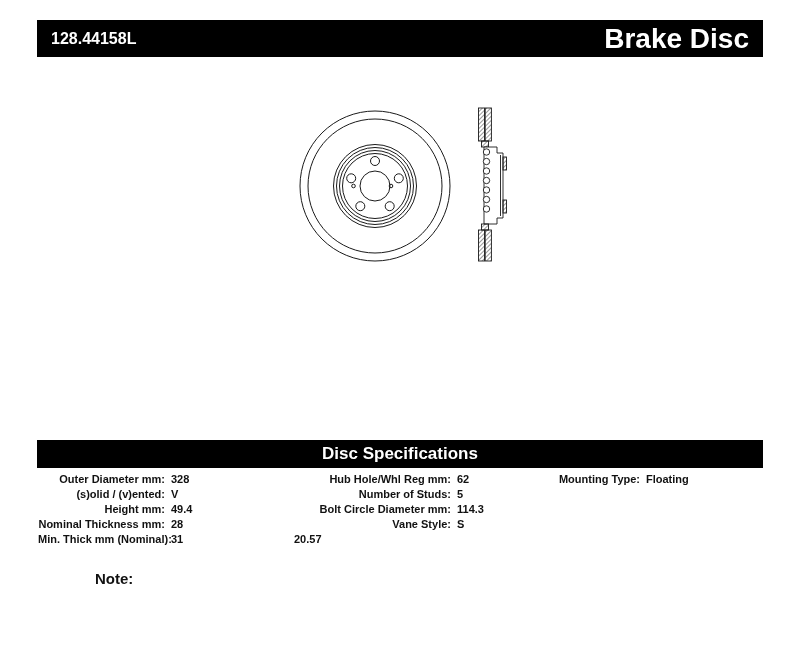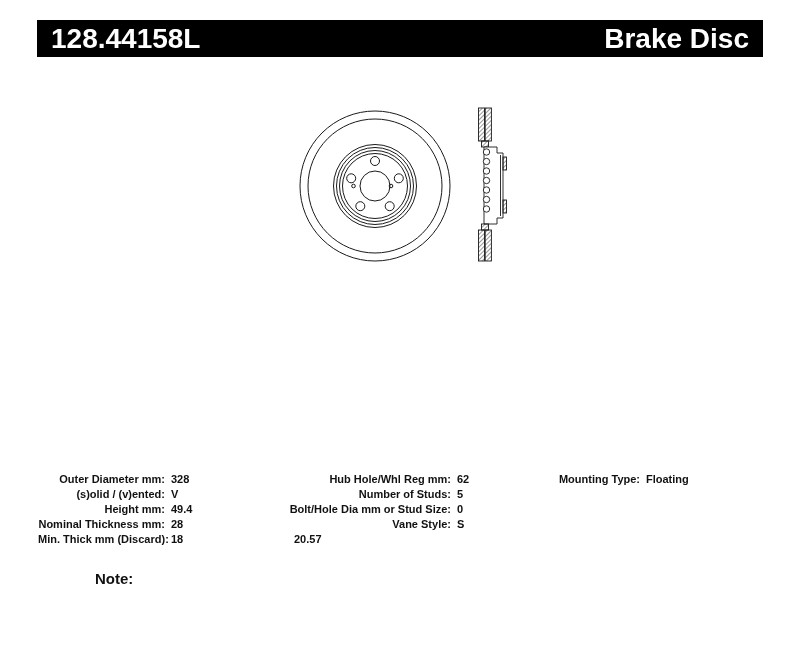--- a/index.html
+++ b/index.html
@@ -13,21 +13,21 @@
     overflow: hidden;
   }
   
   .header-bar {
     position: absolute; left: 37px; top: 20px;
     width: 726px; height: 37px;
     background: #000000; color: #ffffff;
     display: flex; align-items: center; justify-content: space-between;
     padding: 0 14px; box-sizing: border-box;
   }
-  .header-bar .part-number { font-size: 28px; }
+  .header-bar .part-number { font-size: 16px; }
   .header-bar .product-title { font-size: 28px; }
 
   
   .drawing-svg { position: absolute; left: 285px; top: 95px; }
 
   
   .spec-bar {
     position: absolute; left: 37px; top: 440px;
     width: 726px; height: 28px;
     background: #000000; color: #ffffff;
@@ -101,56 +101,59 @@
       <circle cx="486.5" cy="190" r="3.2" fill="#ffffff"></circle>
       <circle cx="486.5" cy="199.5" r="3.2" fill="#ffffff"></circle>
       <circle cx="486.5" cy="209" r="3.2" fill="#ffffff"></circle>
 
       <rect x="481.5" y="224" width="7" height="6" fill="url(#hatch)"></rect>
       <rect x="478.5" y="230" width="6" height="31" fill="url(#hatch)"></rect>
       <rect x="485.2" y="230" width="6.2" height="31" fill="url(#hatch)"></rect>
     </g>
   </svg>
 
+  <div class="spec-bar">
+    <span>Disc Specifications</span>
+  </div>
 
   <div class="spec-col col1">
     <div class="spec-row">
       <span class="lbl">Outer Diameter mm:</span>
       <span class="val">328</span>
     </div>
     <div class="spec-row">
       <span class="lbl">(s)olid / (v)ented:</span>
       <span class="val">V</span>
     </div>
     <div class="spec-row">
       <span class="lbl">Height mm:</span>
       <span class="val">49.4</span>
     </div>
     <div class="spec-row">
       <span class="lbl">Nominal Thickness mm:</span>
       <span class="val">28</span>
     </div>
     <div class="spec-row">
-      <span class="lbl">Min. Thick mm (Discard):</span>
-      <span class="val">18</span>
+      <span class="lbl">Min. Thick mm (Nominal):</span>
+      <span class="val">31</span>
     </div>
   </div>
 
   <div class="spec-col col2">
     <div class="spec-row">
       <span class="lbl">Hub Hole/Whl Reg mm:</span>
       <span class="val">62</span>
     </div>
     <div class="spec-row">
       <span class="lbl">Number of Studs:</span>
       <span class="val">5</span>
     </div>
     <div class="spec-row">
-      <span class="lbl">Bolt/Hole Dia mm or Stud Size:</span>
-      <span class="val">0</span>
+      <span class="lbl">Bolt Circle Diameter mm:</span>
+      <span class="val">114.3</span>
     </div>
     <div class="spec-row">
       <span class="lbl">Vane Style:</span>
       <span class="val">S</span>
     </div>
     <div class="spec-row">
       <span class="val">20.57</span>
     </div>
   </div>
 

